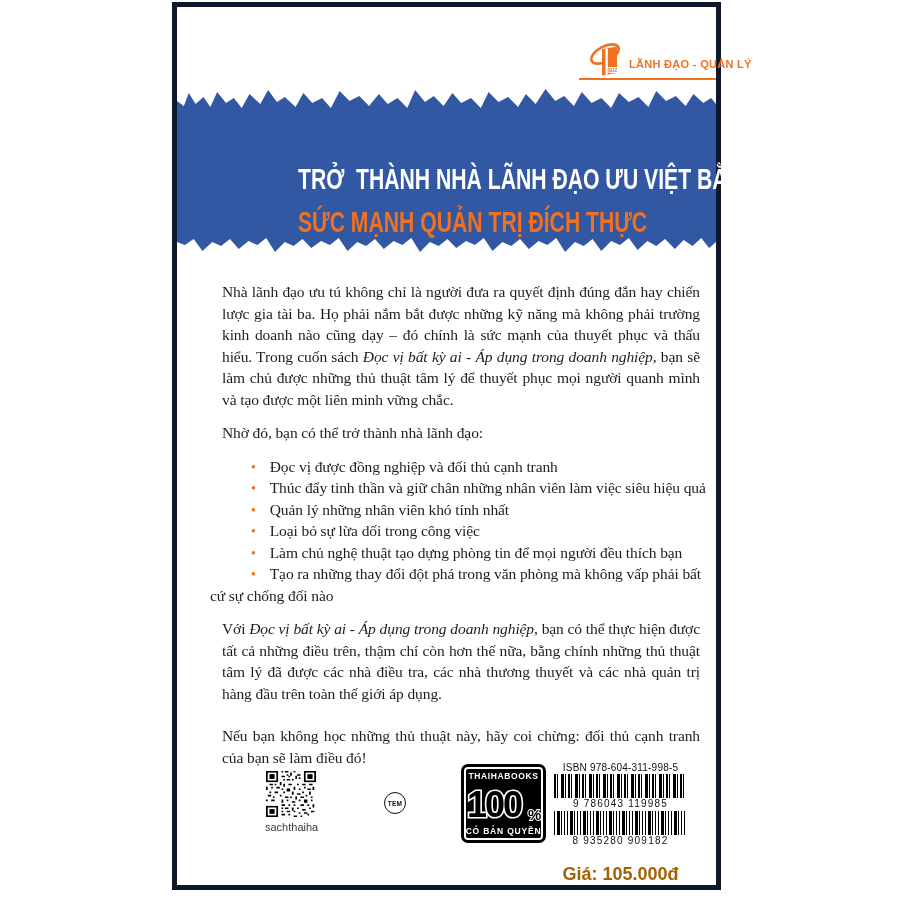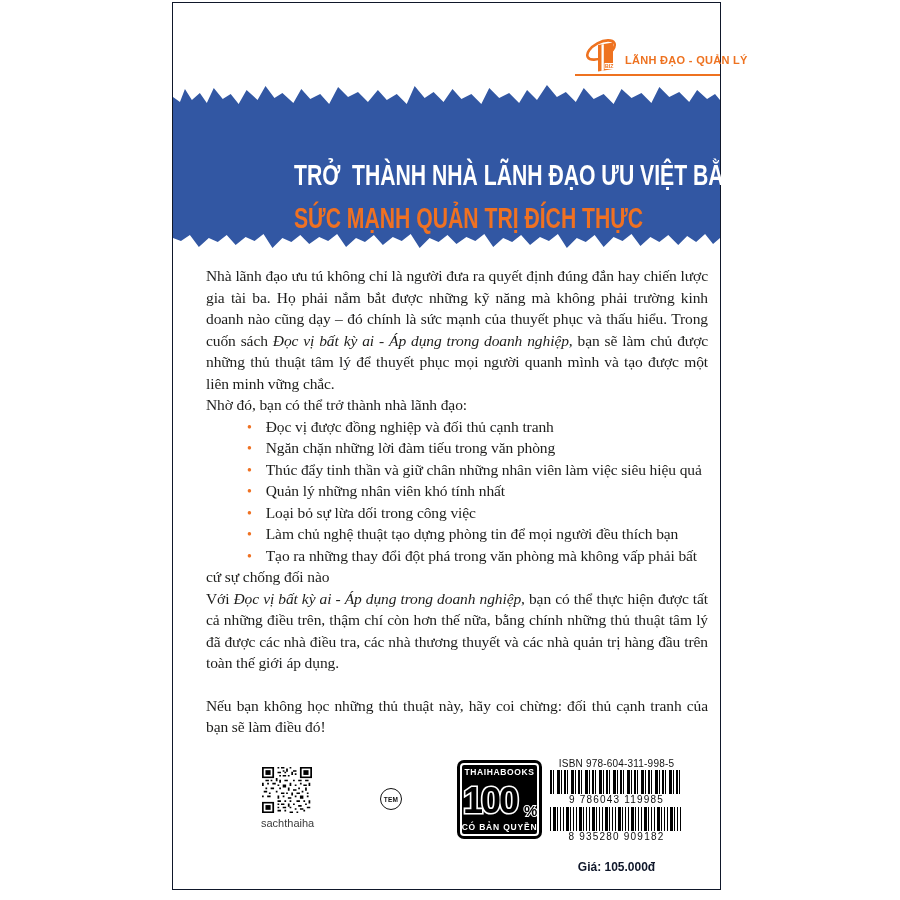--- a/index.html
+++ b/index.html
@@ -1,19 +1,19 @@
 <!DOCTYPE html>
 <html><head>
 <meta charset="utf-8">
 <style>
   html,body{margin:0;padding:0;background:#fff;}
   .stage{position:relative;width:900px;height:900px;background:#fff;overflow:hidden;
          font-family:"Liberation Sans",sans-serif;}
   .cover{position:absolute;left:172px;top:2px;width:549px;height:888px;
-         background:#fff;border:1px solid #0f172a;box-sizing:border-box;}
+         background:#fff;border:5px solid #0f172a;box-sizing:border-box;}
 
   
   .brand{position:absolute;left:0;right:0;top:0;height:76px;}
   .brand-label{position:absolute;left:452px;top:51px;font-size:11px;font-weight:bold;
          color:#ee7220;letter-spacing:.3px;white-space:nowrap;}
   .brand-rule{position:absolute;left:402px;right:0;top:71px;height:2px;background:#ee7220;}
   .brand-logo{position:absolute;left:412px;top:34px;width:40px;height:38px;}
 
   
   .banner{position:absolute;left:0;right:0;top:80px;height:172px;}
@@ -23,21 +23,21 @@
   .banner-line{position:absolute;left:57px;white-space:pre;font-weight:bold;
          font-size:29px;line-height:32px;}
   .banner-line>span{display:inline-block;transform:scaleX(.73);transform-origin:0 60%;white-space:pre;}
   .banner-line.l1{top:44px;color:#ffffff;}
   .banner-line.l2{top:87px;color:#ef7122;}
 
   
   .copy{position:absolute;left:33px;width:502px;top:262px;
         font-family:"Liberation Serif",serif;font-size:15.5px;line-height:21.5px;
         color:#1d1d1b;text-align:justify;letter-spacing:-0.1px;}
-  .copy p{margin:0;}
+  .copy p{margin:12px;}
   .copy .it{font-style:italic;}
   .copy ul{margin:0;padding:0;list-style:none;text-align:left;}
   .copy li{text-indent:41px;}
   .copy li::before{content:"\25CF";color:#ef7122;font-size:8px;vertical-align:3px;
         margin-right:14px;}
   .copy p.gap{margin-top:21px;}
 
   
   .qr-block{position:absolute;left:88px;top:764px;width:52px;text-align:right;}
   .qr-block svg{display:block;margin:0 auto;}
@@ -56,21 +56,21 @@
   .badge-bottom{font-size:8.5px;font-weight:bold;color:#fff;letter-spacing:.8px;white-space:nowrap;}
 
   .barcode{position:absolute;left:377px;top:755px;width:133px;text-align:center;}
   .isbn{font-size:10px;color:#111;letter-spacing:.2px;white-space:nowrap;}
   .bars{height:24px;margin-top:1px;}
   .bars.b1{background:repeating-linear-gradient(90deg,#000 0 2px,#fff 2px 3px,#000 3px 4px,
        #fff 4px 7px,#000 7px 10px,#fff 10px 11px,#000 11px 12px,#fff 12px 14px);}
   .bars.b2{background:repeating-linear-gradient(90deg,#000 0 1px,#fff 1px 3px,#000 3px 6px,
        #fff 6px 7px,#000 7px 8px,#fff 8px 10px,#000 10px 11px,#fff 11px 13px);}
   .digits{font-size:10px;color:#111;letter-spacing:1.2px;white-space:nowrap;margin:0 0 2px 0;}
-  .price{margin-top:18px;font-size:12px;font-weight:bold;color:#0f172a;white-space:nowrap;}
+  .price{margin-top:18px;font-size:18px;font-weight:bold;color:#a16207;white-space:nowrap;}
 </style>
 </head>
 <body>
 
 <div class="stage">
   <div class="cover">
 
     <div class="brand">
       <svg class="brand-logo" viewBox="0 0 40 38">
         <ellipse cx="16" cy="13" rx="15" ry="7.5" fill="none" stroke="#ee7220" stroke-width="2.6" transform="rotate(-28 16 13)"></ellipse>
@@ -97,21 +97,20 @@
       <div class="banner-line l2">
         <span>SỨC MẠNH QUẢN TRỊ ĐÍCH THỰC</span>
       </div>
     </div>
 
     <div class="copy">
       <p><span>Nhà lãnh đạo ưu tú không chỉ là người đưa ra quyết định đúng đắn hay chiến lược gia tài ba. Họ phải nắm bắt được những kỹ năng mà không phải trường kinh doanh nào cũng dạy – đó chính là sức mạnh của thuyết phục và thấu hiểu. Trong cuốn sách </span><span class="it">Đọc vị bất kỳ ai - Áp dụng trong doanh nghiệp</span><span>, bạn sẽ làm chủ được những thủ thuật tâm lý để thuyết phục mọi người quanh mình và tạo được một liên minh vững chắc.</span></p>
       <p>Nhờ đó, bạn có thể trở thành nhà lãnh đạo:</p>
       <ul>
         <li>Đọc vị được đồng nghiệp và đối thủ cạnh tranh</li>
-        <li>Ngăn chặn những lời đàm tiếu trong văn phòng</li>
         <li>Thúc đẩy tinh thần và giữ chân những nhân viên làm việc siêu hiệu quả</li>
         <li>Quản lý những nhân viên khó tính nhất</li>
         <li>Loại bỏ sự lừa dối trong công việc</li>
         <li>Làm chủ nghệ thuật tạo dựng phòng tin để mọi người đều thích bạn</li>
         <li>Tạo ra những thay đổi đột phá trong văn phòng mà không vấp phải bất cứ sự chống đối nào</li>
       </ul>
       <p><span>Với </span><span class="it">Đọc vị bất kỳ ai - Áp dụng trong doanh nghiệp</span><span>, bạn có thể thực hiện được tất cả những điều trên, thậm chí còn hơn thế nữa, bằng chính những thủ thuật tâm lý đã được các nhà điều tra, các nhà thương thuyết và các nhà quản trị hàng đầu trên toàn thế giới áp dụng.</span></p>
       <p class="gap">Nếu bạn không học những thủ thuật này, hãy coi chừng: đối thủ cạnh tranh của bạn sẽ làm điều đó!</p>
     </div>
 

